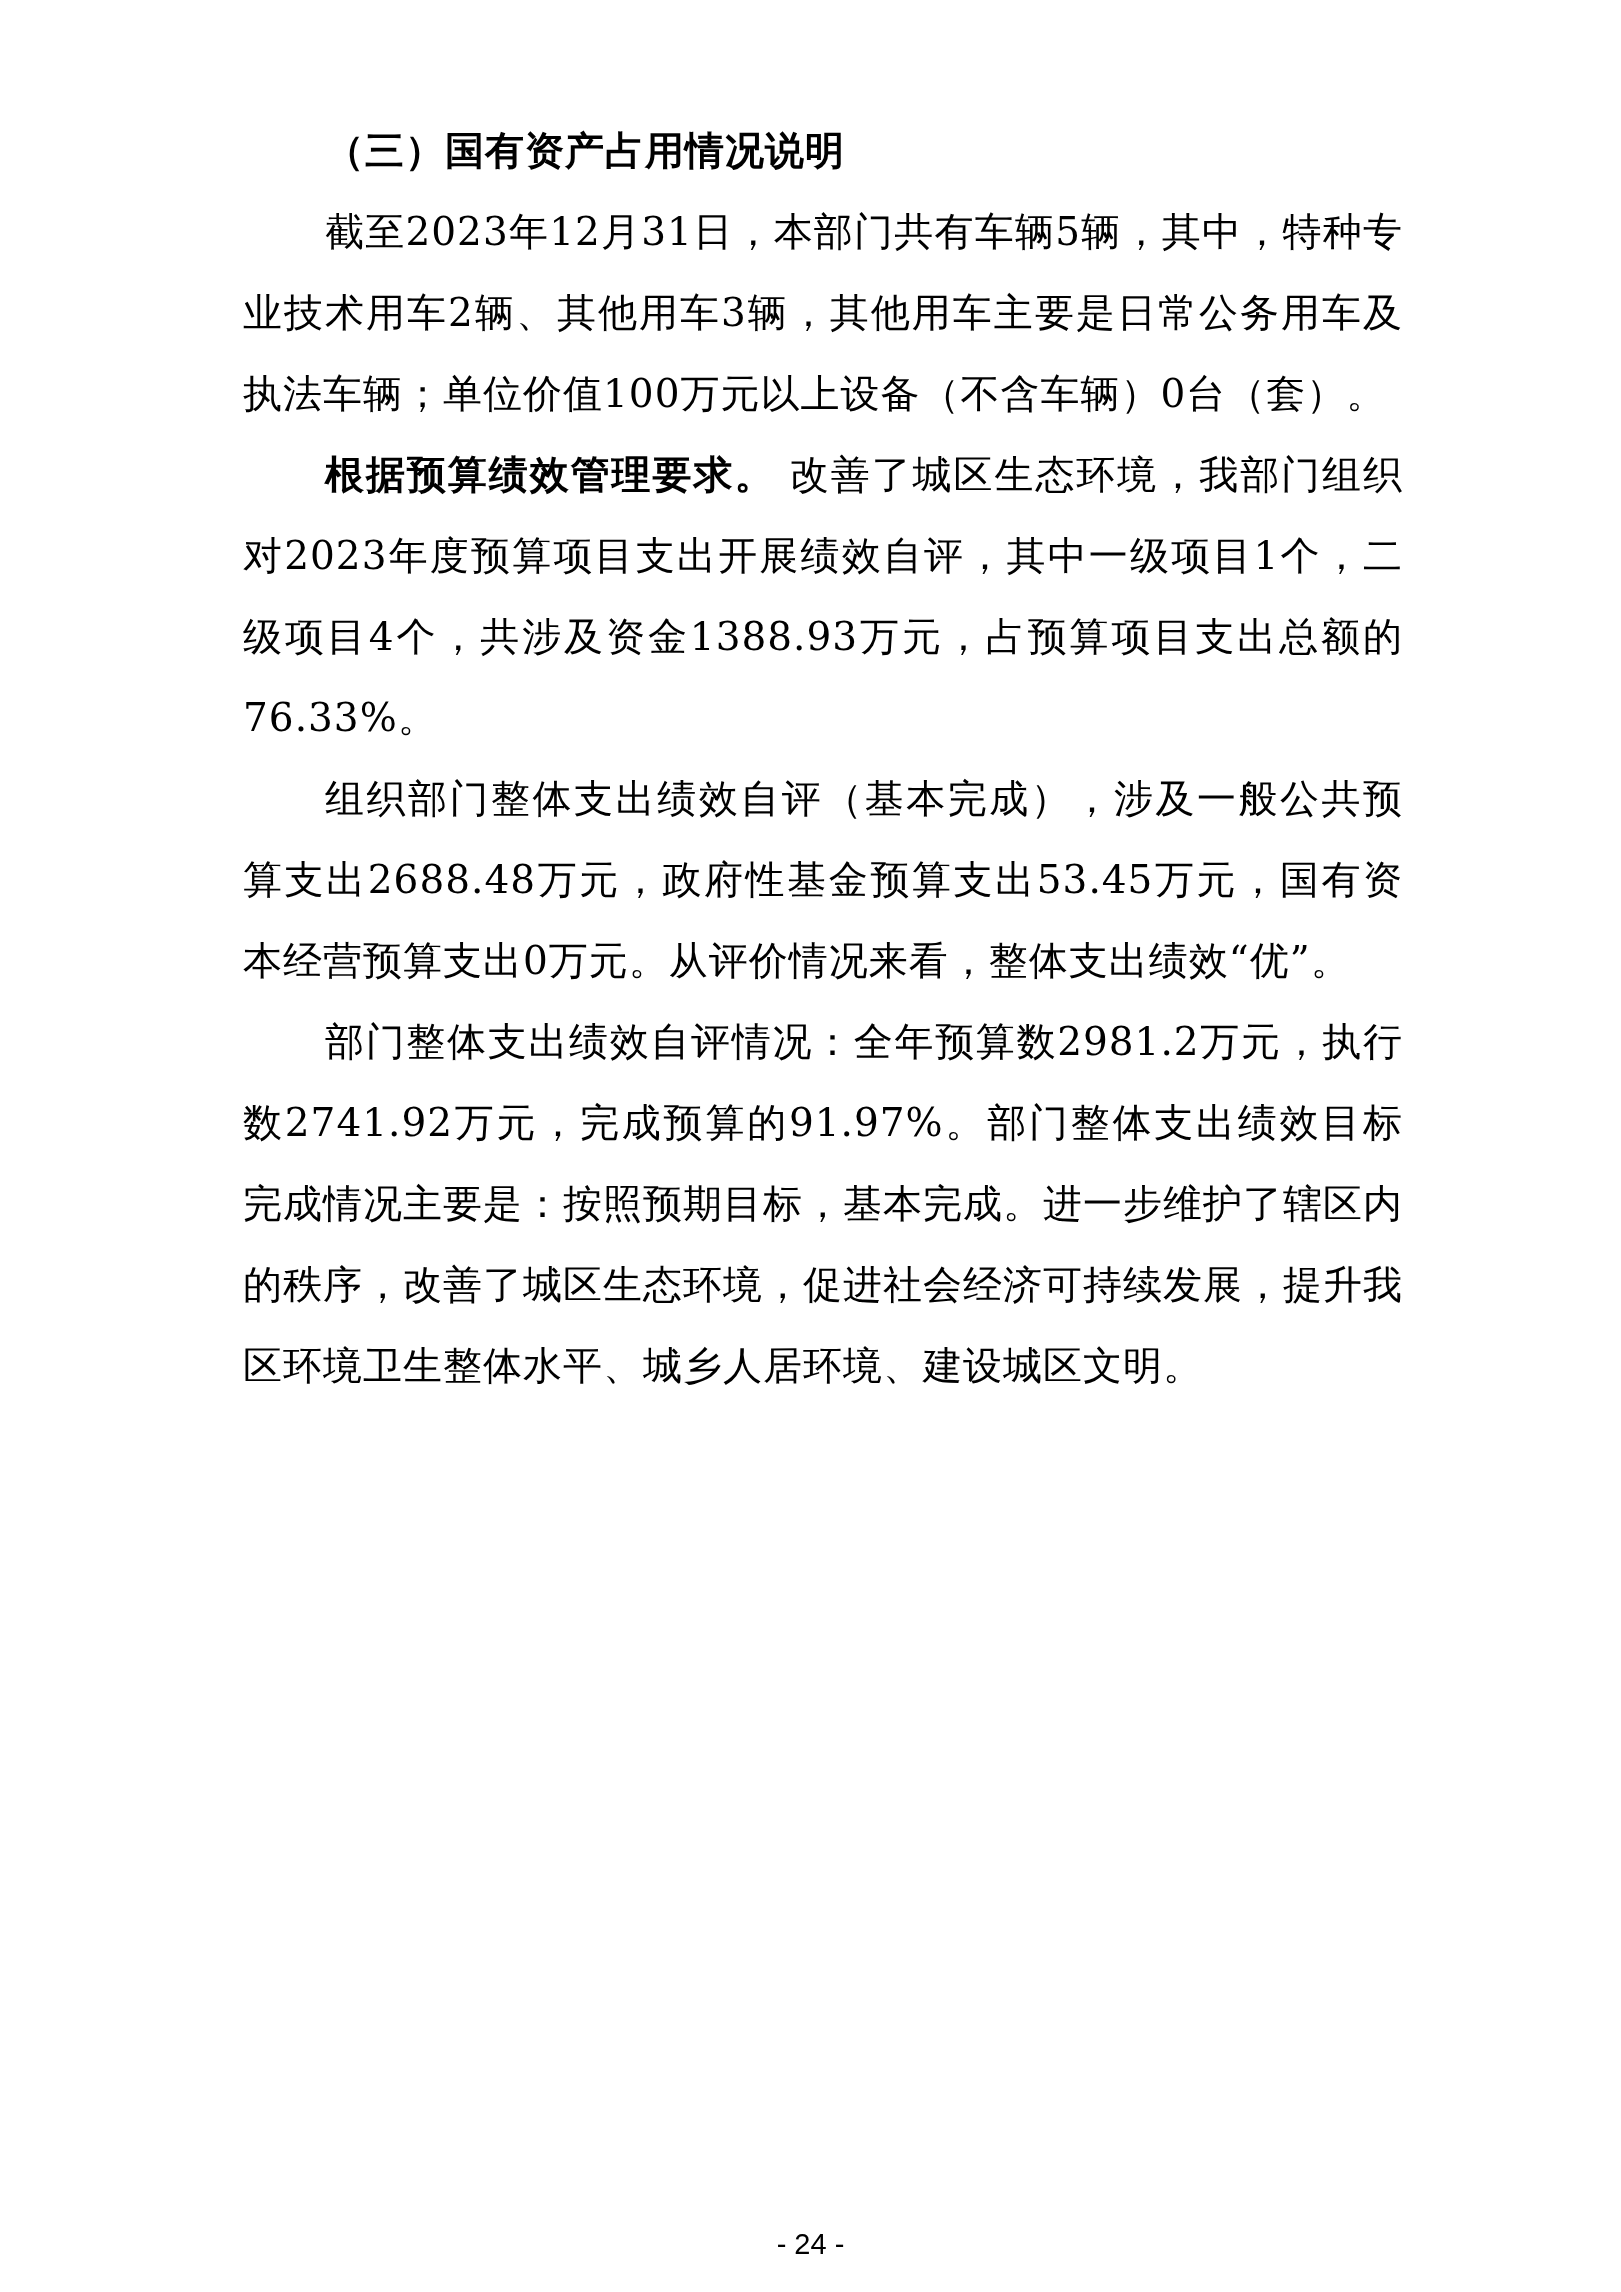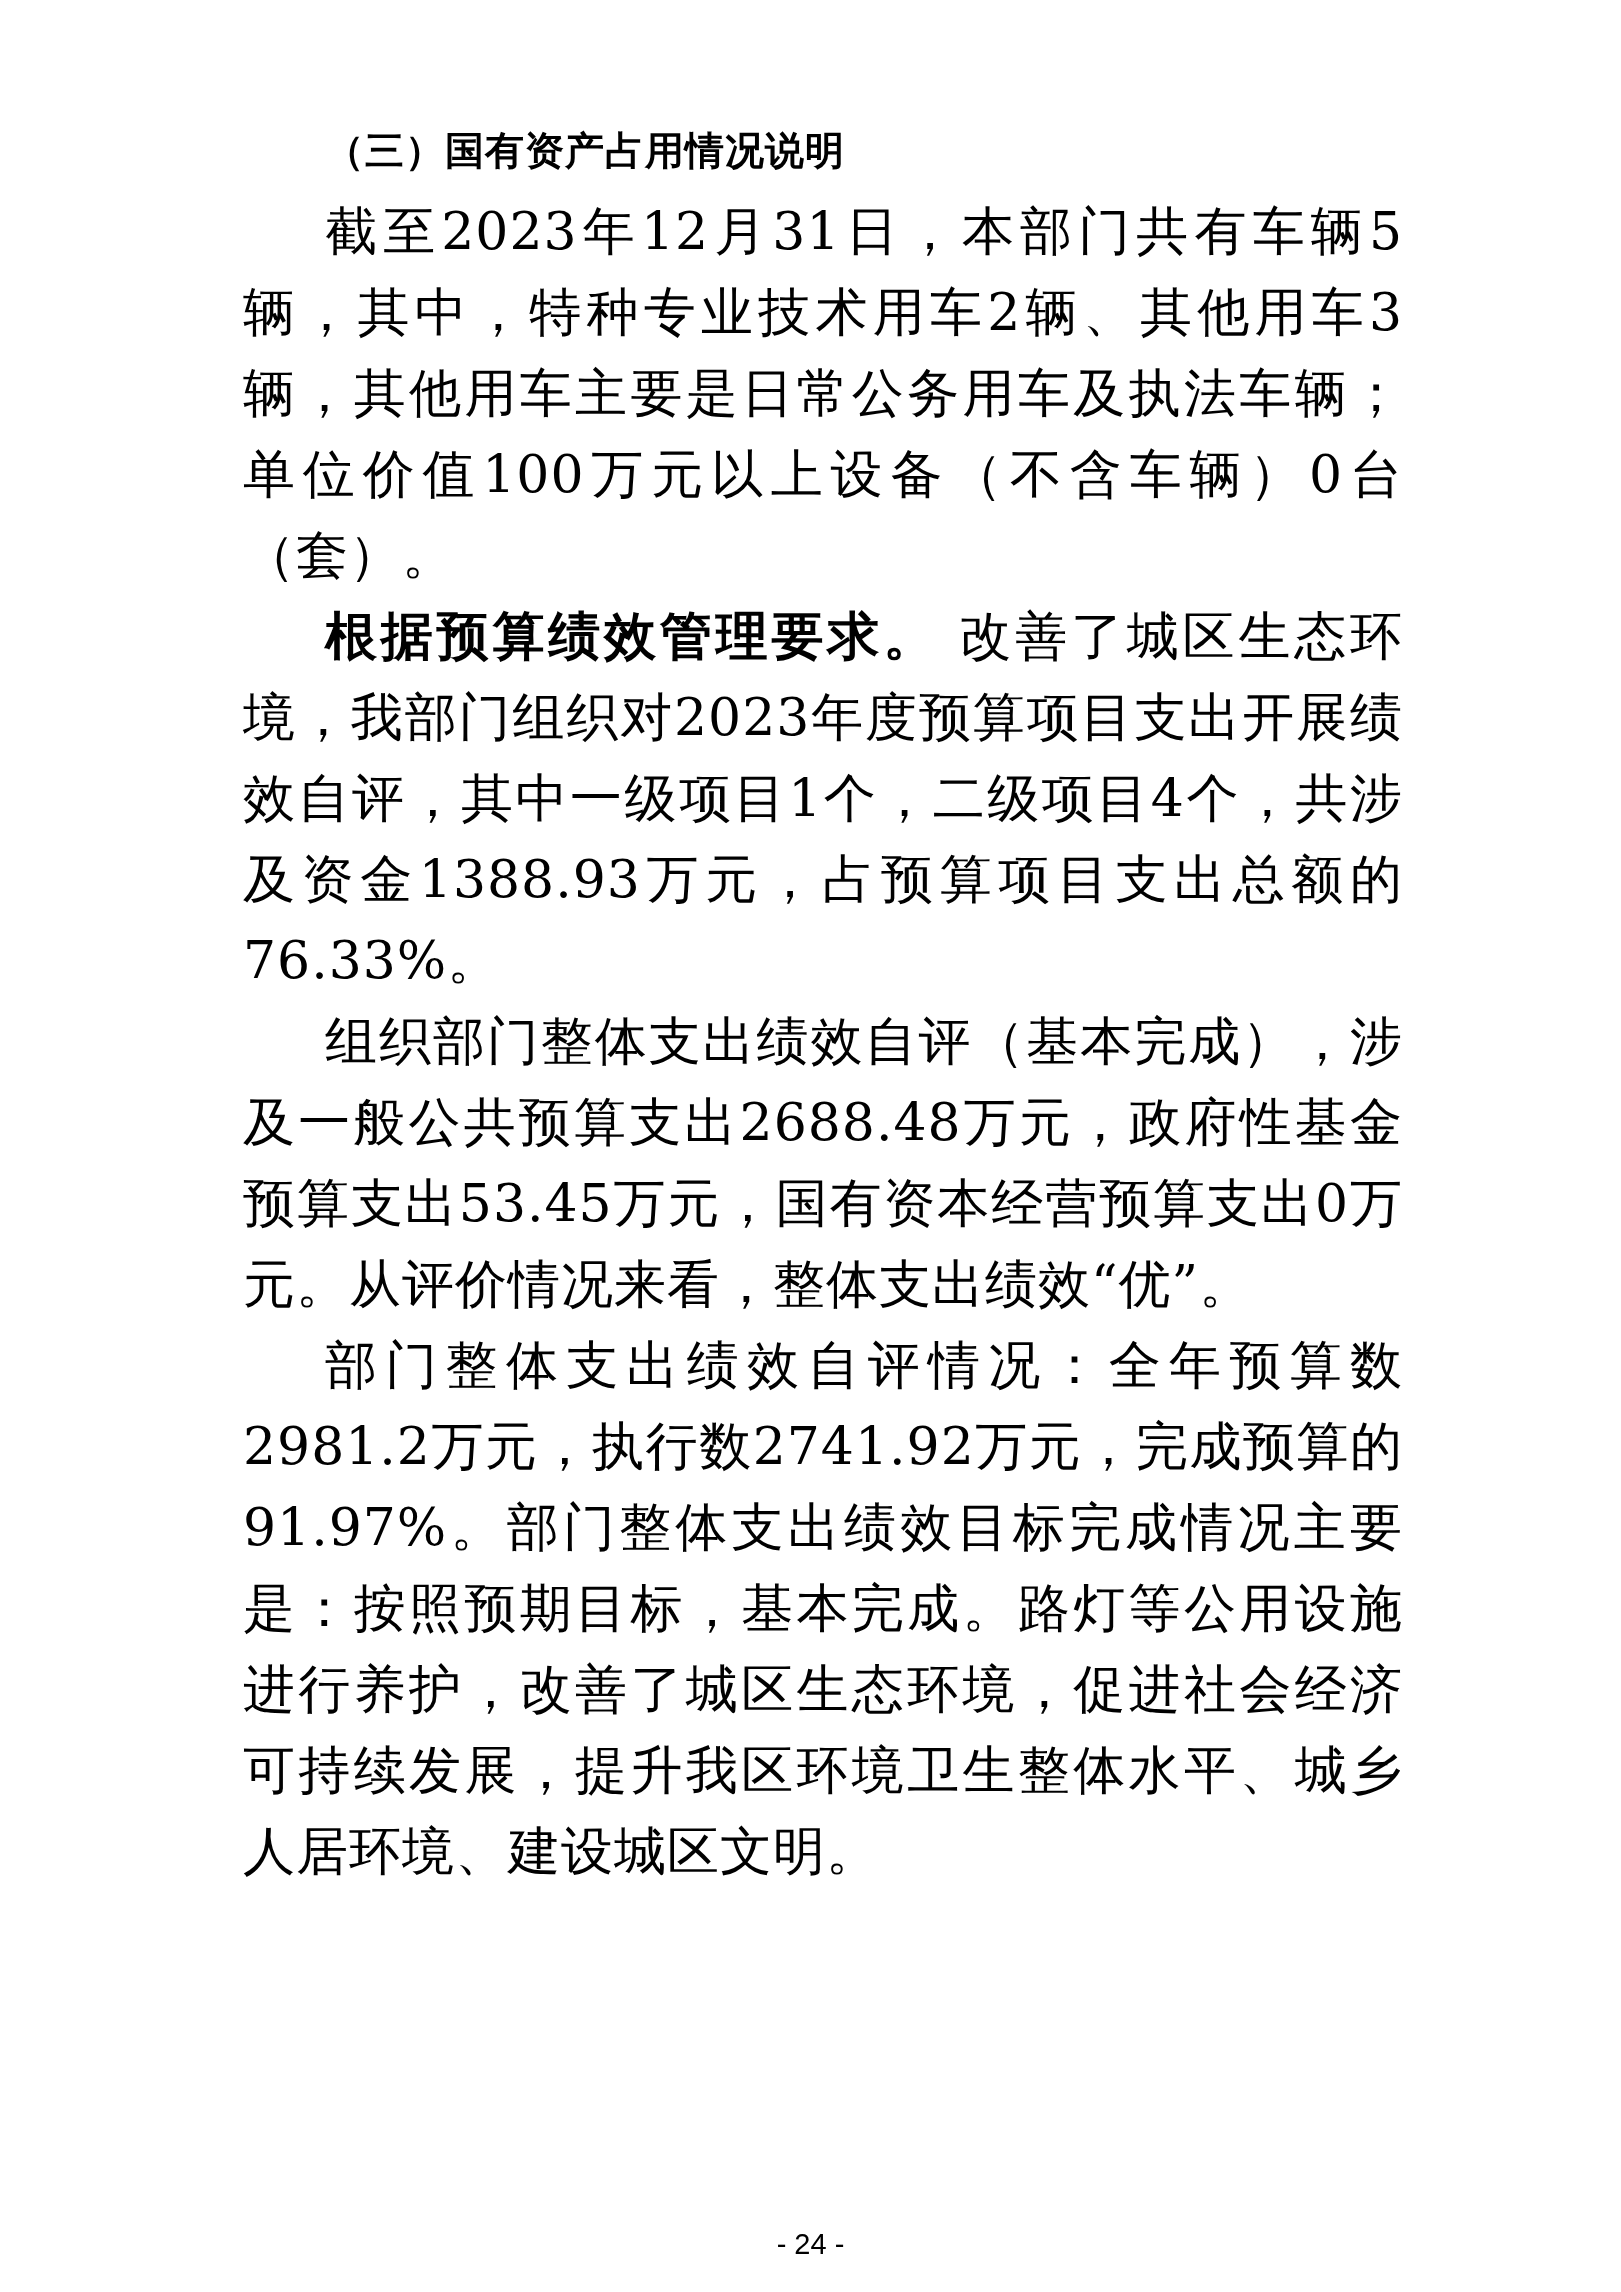--- a/index.html
+++ b/index.html
@@ -11,21 +11,21 @@
       font-family: "DejaVu Serif", "Liberation Serif", serif;
       color: #000000;
     }
     .page {
       position: absolute;
       left: 243px;
       top: 110px;
       width: 1160px;
     }
     .block {
-      font-size: 52px;
+      font-size: 39px;
       line-height: 81px;
       margin: 0;
       text-align: justify;
       text-align-last: left;
       letter-spacing: 1px;
     }
     .indent { text-indent: 82px; }
     .heading {
       font-family: Liberation Serif, serif;
       font-weight: bold;
@@ -58,19 +58,19 @@
   <h2 class="heading">（三）国有资产占用情况说明</h2>
 
   <p class="block indent">截至2023年12月31日，本部门共有车辆5辆，其中，特种专业技术用车2辆、其他用车3辆，其他用车主要是日常公务用车及执法车辆；单位价值100万元以上设备（不含车辆）0台（套）。</p>
 
 
   <p class="block indent"><span class="lead">根据预算绩效管理要求。</span><span> 改善了城区生态环境，我部门组织对2023年度预算项目支出开展绩效自评，其中一级项目1个，二级项目4个，共涉及资金1388.93万元，占预算项目支出总额的76.33%。</span></p>
 
   <p class="block indent">组织部门整体支出绩效自评（基本完成），涉及一般公共预算支出2688.48万元，政府性基金预算支出53.45万元，国有资本经营预算支出0万元。从评价情况来看，整体支出绩效“优”。</p>
 
 
-  <p class="block indent">部门整体支出绩效自评情况：全年预算数2981.2万元，执行数2741.92万元，完成预算的91.97%。部门整体支出绩效目标完成情况主要是：按照预期目标，基本完成。路灯等公用设施进行养护，改善了城区生态环境，促进社会经济可持续发展，提升我区环境卫生整体水平、城乡人居环境、建设城区文明。</p>
+  <p class="block indent">部门整体支出绩效自评情况：全年预算数2981.2万元，执行数2741.92万元，完成预算的91.97%。部门整体支出绩效目标完成情况主要是：按照预期目标，基本完成。进一步维护了辖区内的秩序，改善了城区生态环境，促进社会经济可持续发展，提升我区环境卫生整体水平、城乡人居环境、建设城区文明。</p>
 
 
 </div>
 
 <div class="page-number">- 24 -</div>
 
 
 </body></html>

